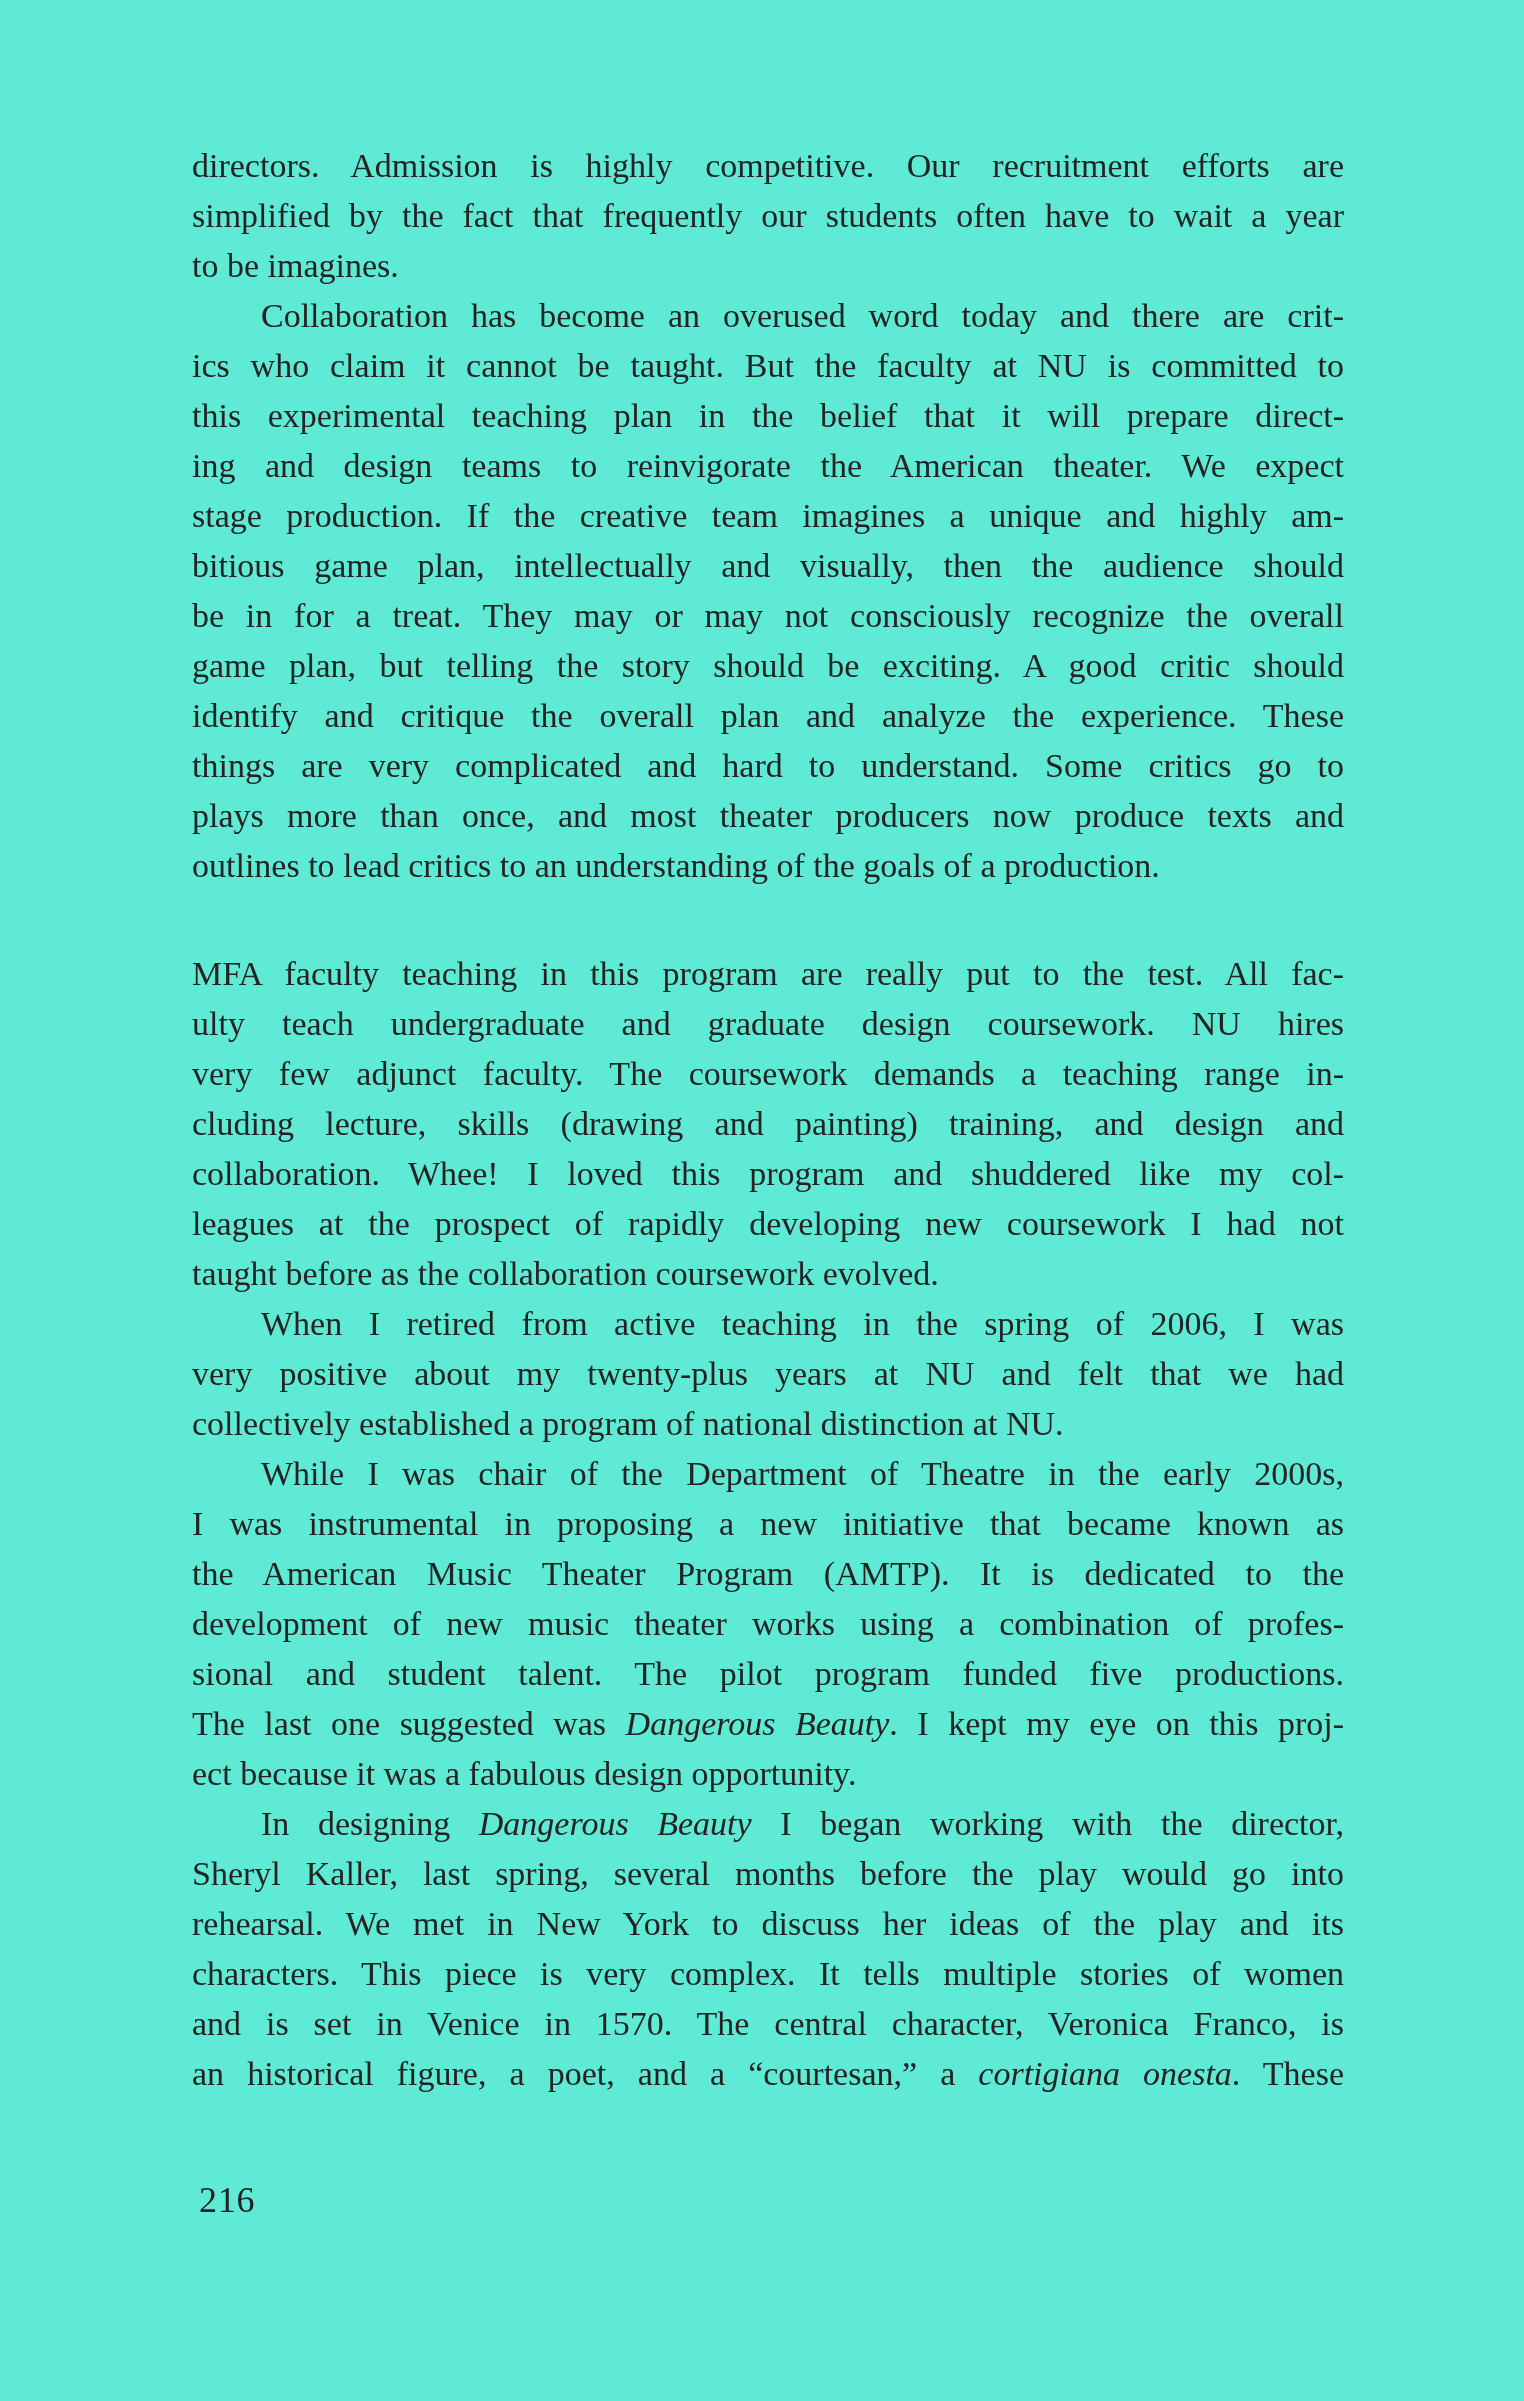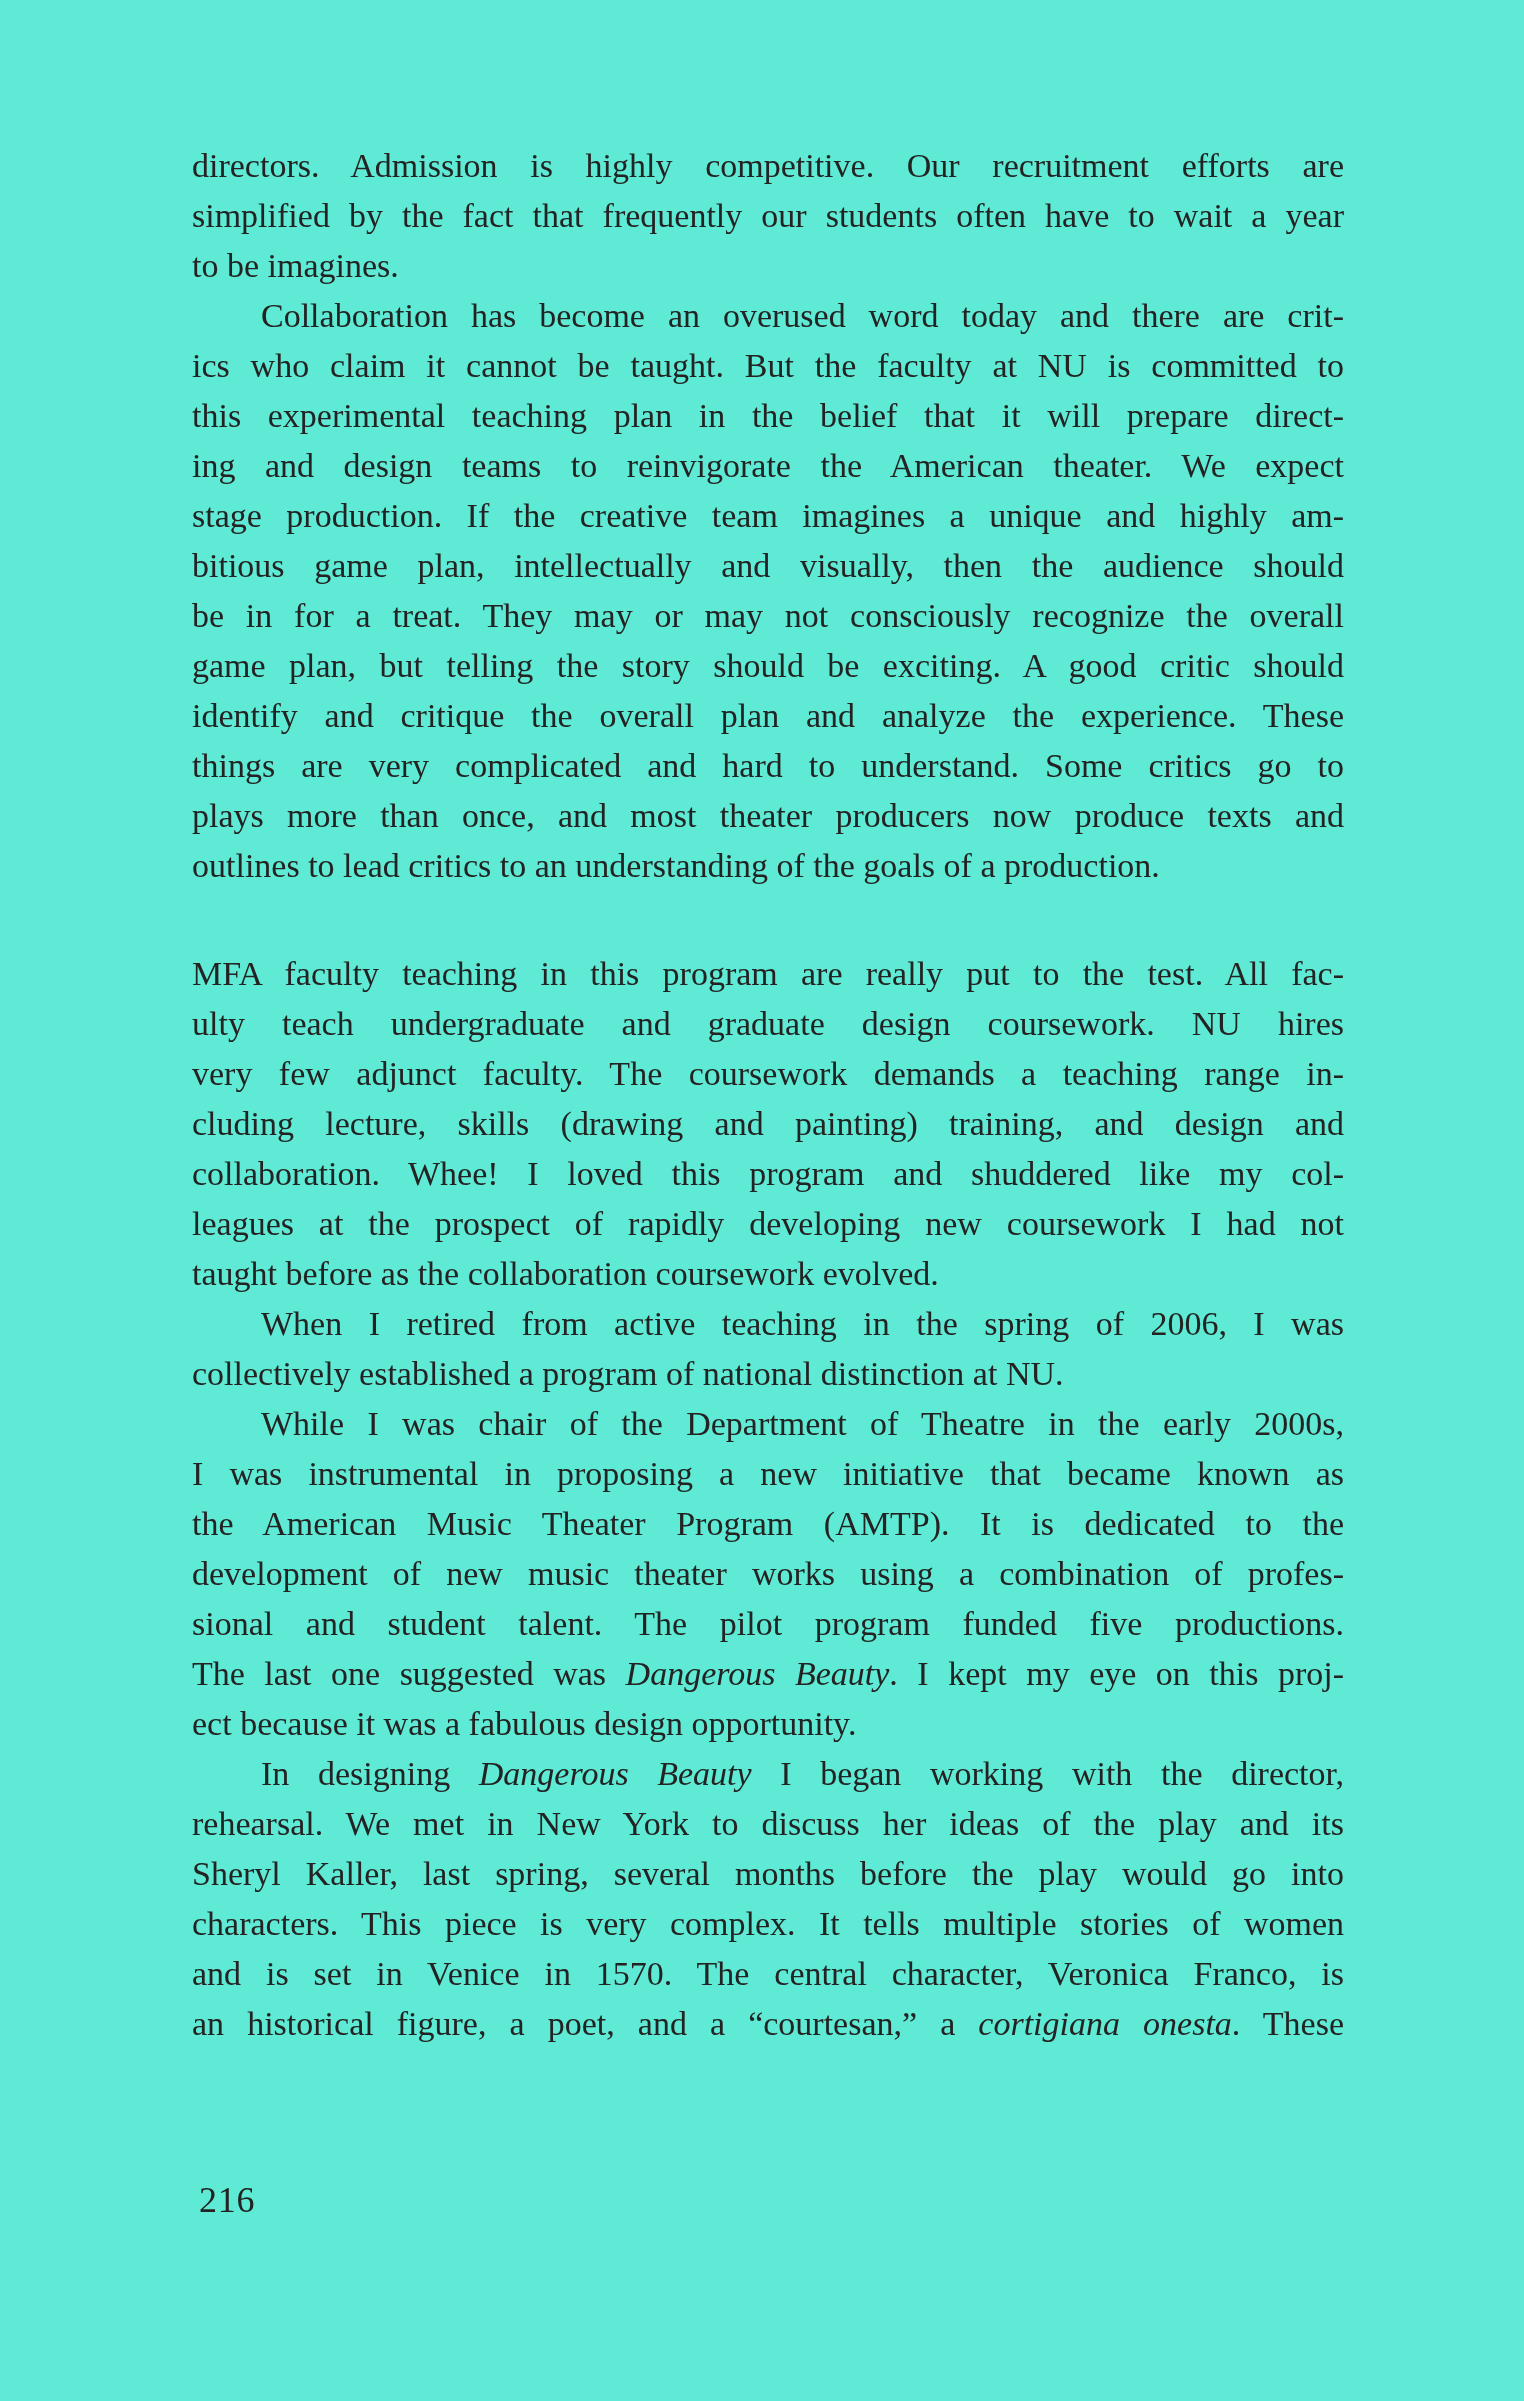--- a/index.html
+++ b/index.html
@@ -91,35 +91,36 @@
         <span class="line"><span class="seg">MFA faculty teaching in this program are really put to the test. All fac-</span></span>
         <span class="line"><span class="seg">ulty teach undergraduate and graduate design coursework. NU hires</span></span>
         <span class="line"><span class="seg">very few adjunct faculty. The coursework demands a teaching range in-</span></span>
         <span class="line"><span class="seg">cluding lecture, skills (drawing and painting) training, and design and</span></span>
         <span class="line"><span class="seg">collaboration. Whee! I loved this program and shuddered like my col-</span></span>
         <span class="line"><span class="seg">leagues at the prospect of rapidly developing new coursework I had not</span></span>
         <span class="line last"><span class="seg">taught before as the collaboration coursework evolved.</span></span>
       </div>
       <div class="para">
         <span class="line indent"><span class="seg">When I retired from active teaching in the spring of 2006, I was</span></span>
+        <span class="line"><span class="seg">very positive about my twenty-plus years at NU and felt that we had</span></span>
         <span class="line last"><span class="seg">collectively established a program of national distinction at NU.</span></span>
       </div>
       <div class="para">
         <span class="line indent"><span class="seg">While I was chair of the Department of Theatre in the early 2000s,</span></span>
         <span class="line"><span class="seg">I was instrumental in proposing a new initiative that became known as</span></span>
         <span class="line"><span class="seg">the American Music Theater Program (AMTP). It is dedicated to the</span></span>
         <span class="line"><span class="seg">development of new music theater works using a combination of profes-</span></span>
         <span class="line"><span class="seg">sional and student talent. The pilot program funded five productions.</span></span>
         <span class="line"><span class="seg">The last one suggested was </span><span class="seg italic">Dangerous Beauty</span><span class="seg">. I kept my eye on this proj-</span></span>
         <span class="line last"><span class="seg">ect because it was a fabulous design opportunity.</span></span>
       </div>
       <div class="para">
         <span class="line indent"><span class="seg">In designing </span><span class="seg italic">Dangerous Beauty</span><span class="seg"> I began working with the director,</span></span>
+        <span class="line"><span class="seg">Sheryl Kaller, last spring, several months before the play would go into</span></span>
         <span class="line"><span class="seg">rehearsal. We met in New York to discuss her ideas of the play and its</span></span>
-        <span class="line"><span class="seg">Sheryl Kaller, last spring, several months before the play would go into</span></span>
         <span class="line"><span class="seg">characters. This piece is very complex. It tells multiple stories of women</span></span>
         <span class="line"><span class="seg">and is set in Venice in 1570. The central character, Veronica Franco, is</span></span>
         <span class="line"><span class="seg">an historical figure, a poet, and a “courtesan,” a </span><span class="seg italic">cortigiana onesta</span><span class="seg">. These</span></span>
       </div>
     </div>
   <div class="page-number">216</div>
 </div>
 
 
 </body></html>

